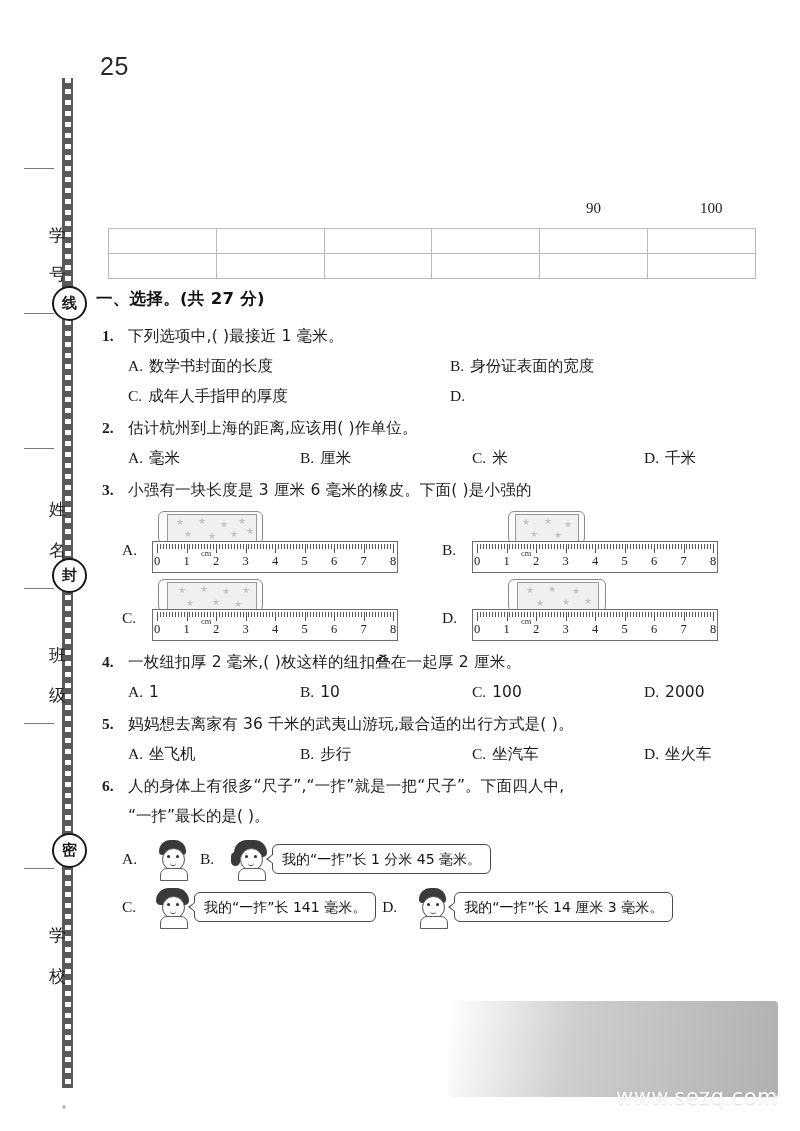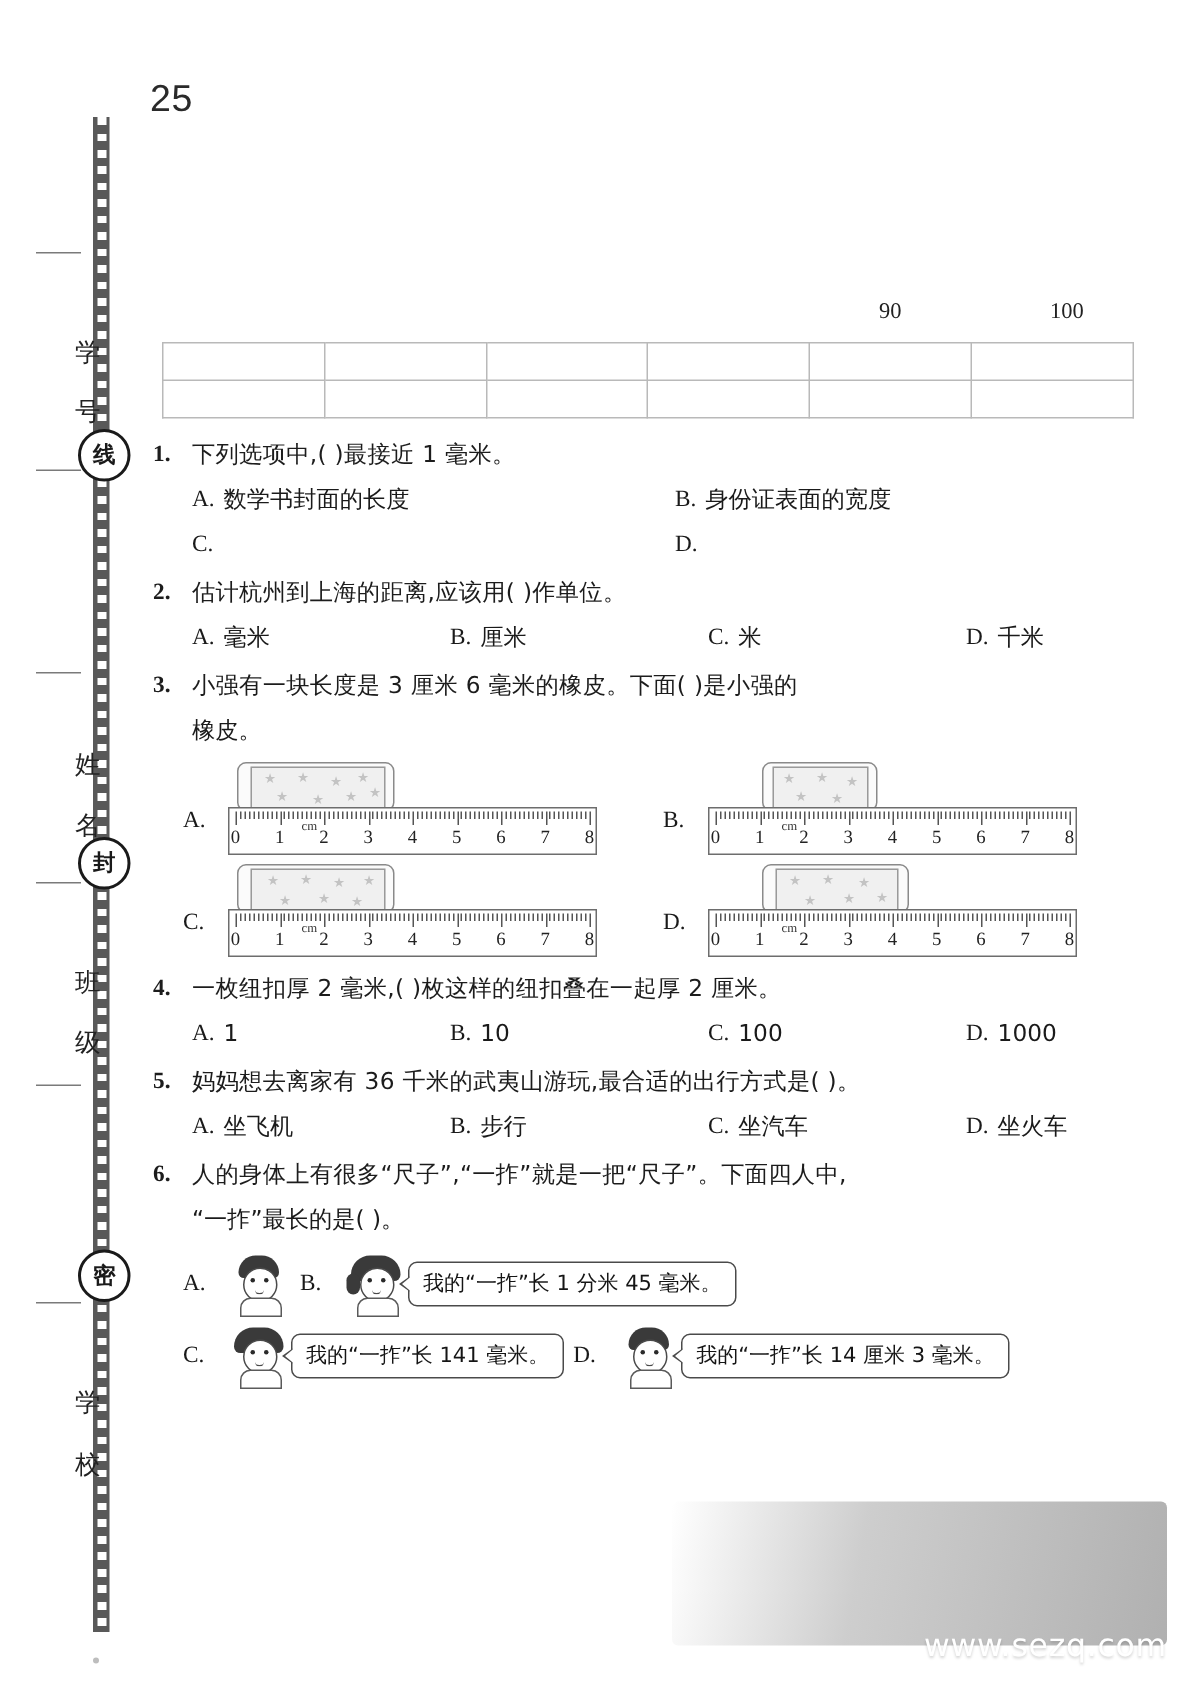--- a/index.html
+++ b/index.html
@@ -235,39 +235,41 @@
         <td></td>
         <td></td>
         <td></td>
         <td></td>
       </tr>
     </tbody>
   </table>
 
   <div class="content">
 
+    <div class="sec-title">一、选择。(共 27 分)</div>
 
     <div class="q">
       <div class="q-line">
         <span class="q-num">1.</span>
         <span class="q-text">下列选项中,(        )最接近 1 毫米。</span>
       </div>
       <div class="opts two">
         <span class="opt">
           <span class="opt-k">A.</span>
           <span>数学书封面的长度</span>
         </span>
         <span class="opt">
           <span class="opt-k">B.</span>
           <span>身份证表面的宽度</span>
         </span>
       </div>
       <div class="opts two">
         <span class="opt">
           <span class="opt-k">C.</span>
+          <span>成年人手指甲的厚度</span>
         </span>
         <span class="opt">
           <span class="opt-k">D.</span>
         </span>
       </div>
     </div>
 
     <div class="q">
       <div class="q-line">
         <span class="q-num">2.</span>
@@ -291,21 +293,20 @@
           <span>千米</span>
         </span>
       </div>
     </div>
 
     <div class="q">
       <div class="q-line">
         <span class="q-num">3.</span>
         <span class="q-text">小强有一块长度是 3 厘米 6 毫米的橡皮。下面(        )是小强的</span>
       </div>
-      <div class="q-cont">橡皮。</div>
 
       <div class="ruler-row">
 
         <div class="ruler-item">
           <span class="ruler-key">A.</span>
           <div class="ruler-fig">
             <div class="eraser" style="left:6px;width:103px;">
               <div class="eraser-in" style="left:8px;width:88px;">
                 <span class="star" style="left:8px;top:3px;">★</span>
                   <span class="star" style="left:30px;top:2px;">★</span>
@@ -774,21 +775,21 @@
         <span class="opt">
           <span class="opt-k">B.</span>
           <span>10</span>
         </span>
         <span class="opt">
           <span class="opt-k">C.</span>
           <span>100</span>
         </span>
         <span class="opt">
           <span class="opt-k">D.</span>
-          <span>1000</span>
+          <span>2000</span>
         </span>
       </div>
     </div>
 
     <div class="q">
       <div class="q-line">
         <span class="q-num">5.</span>
         <span class="q-text">妈妈想去离家有 36 千米的武夷山游玩,最合适的出行方式是(        )。</span>
       </div>
       <div class="opts four">

